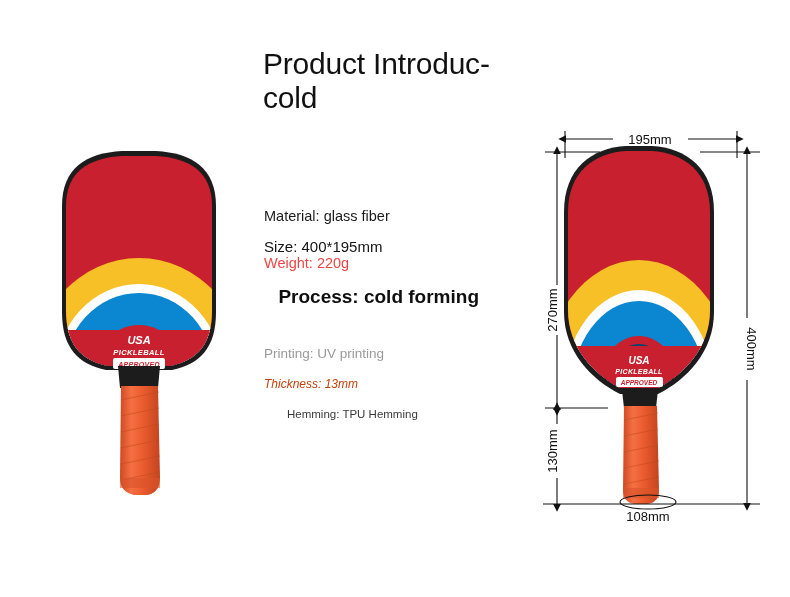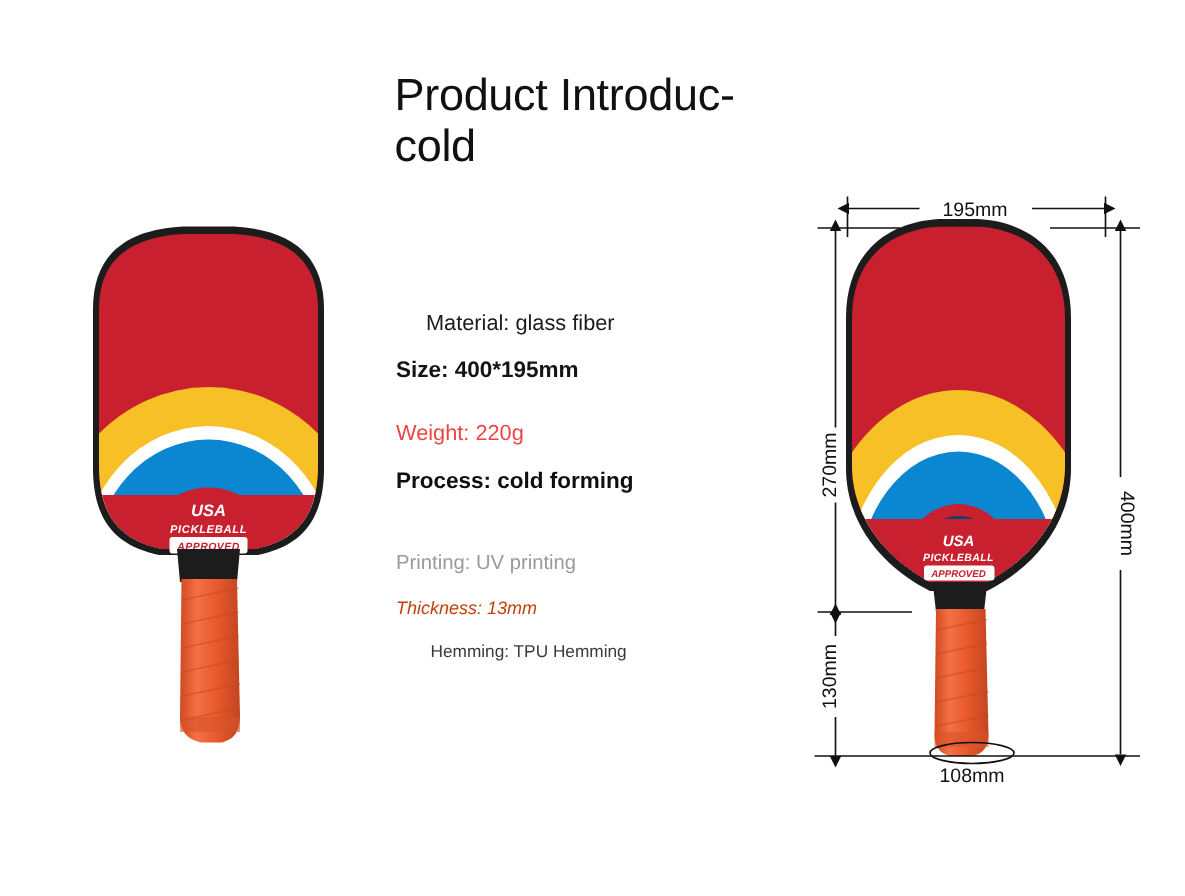--- a/index.html
+++ b/index.html
@@ -37,24 +37,24 @@
   #specs {
     position: absolute;
     left: 264px;
     top: 208px;
     width: 215px;
   }
   .spec {
     display: block;
     white-space: nowrap;
   }
-  .spec-0 { font-size: 14.5px; color: #1b1b1b; font-weight: 400; margin-bottom: 14px; margin-left: 20px; }
-  .spec-1 { font-size: 15px;   color: #141414; font-weight: 700; margin-bottom: 26px; }
+  .spec-0 { font-size: 14.5px; color: #1b1b1b; font-weight: 400; margin-bottom: 14px; }
+  .spec-1 { font-size: 15px;   color: #141414; font-weight: 400; margin-bottom: 0; }
   .spec-2 { font-size: 14.5px; color: #ef4444; font-weight: 400; margin-bottom: 15px; }
-  .spec-3 { font-size: 15px; color: #0f0f0f; font-weight: 700; margin-bottom: 16px; }
+  .spec-3 { font-size: 19px; color: #0f0f0f; font-weight: 700; margin-bottom: 16px; text-align: right; }
   .spec-4 { font-size: 13.5px; color: #9a9a9a; font-weight: 400; margin-bottom: 16px; margin-top: 38px; }
   .spec-5 { font-size: 12px; color: #c2410c; font-weight: 400; margin-bottom: 17px; font-style: italic; }
   .spec-6 { font-size: 11.5px; color: #3a3a3a; font-weight: 400; margin-bottom: 0; margin-left: 23px; }
 
   
   .paddle-wrap { position: absolute; }
   #paddle-left  { left: 48px;  top: 148px; width: 200px; height: 360px; }
   #paddle-right { left: 552px; top: 142px; width: 175px; height: 370px; }
 
   

